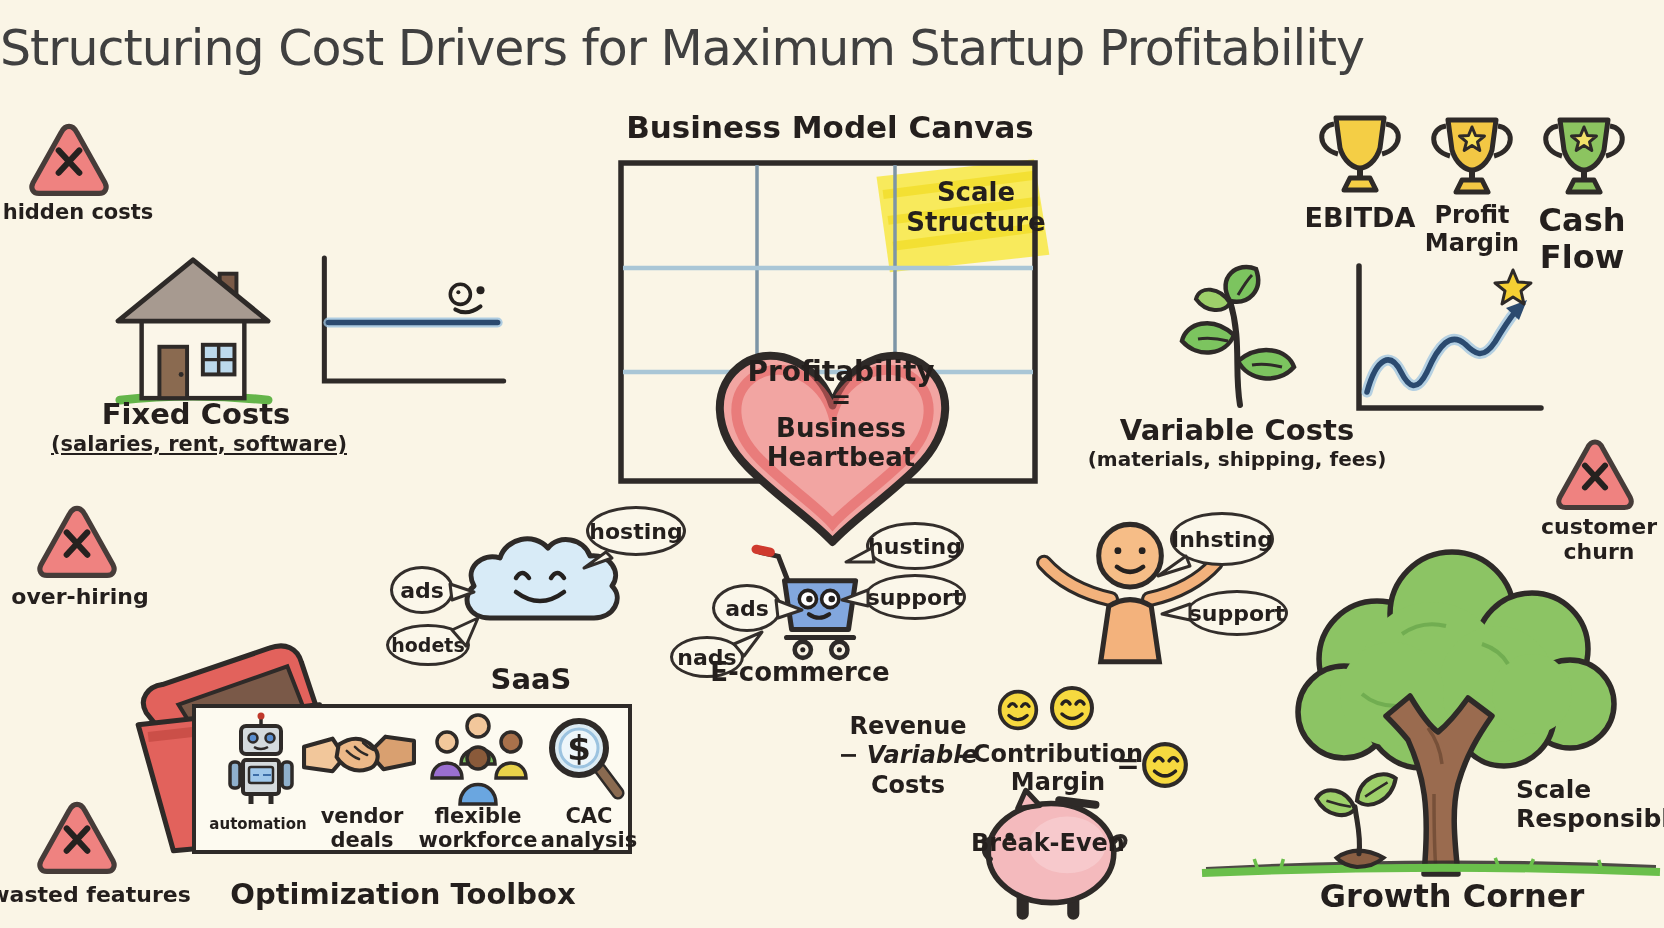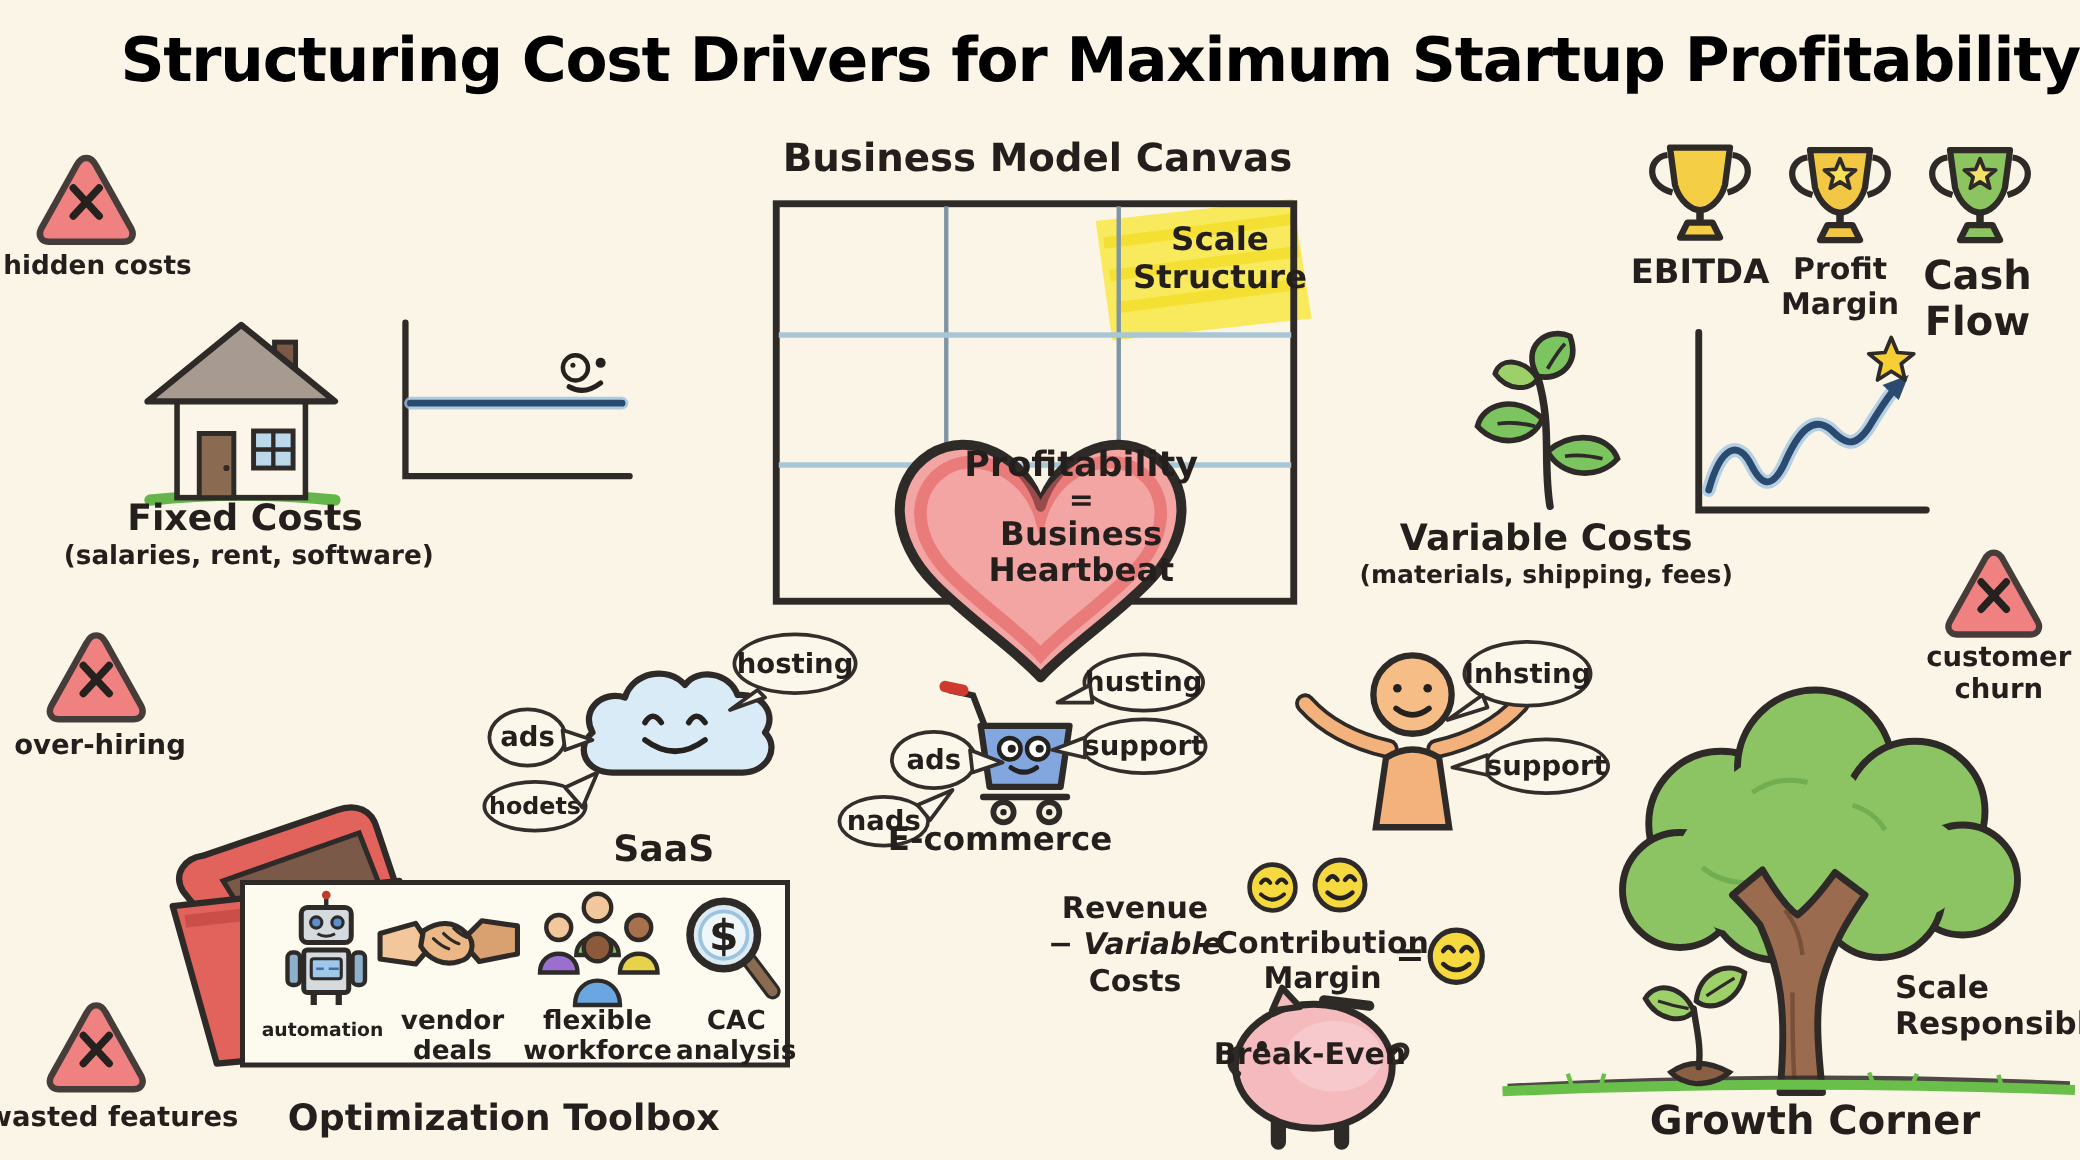--- a/index.html
+++ b/index.html
@@ -4,22 +4,22 @@
 <style>
   * { margin:0; padding:0; box-sizing:border-box; }
   html,body { width:1664px; height:928px; }
   body { font-family:"DejaVu Sans", sans-serif; background:#faf5e6; }
   #stage { position:relative; width:1664px; height:928px; background:#faf5e6; overflow:hidden; }
   svg.draw { position:absolute; overflow:visible; display:block; }
   .lbl { position:absolute; font-weight:bold; color:#241f1d; text-align:center;
          transform:translateX(-50%); white-space:nowrap; line-height:1.15; }
   .wrap { white-space:normal; }
   .left-align { text-align:left; transform:none; }
-  .title { position:absolute; left:0; top:20px; width:100%; text-align:right;
-           font-size:49px; font-weight:bold; letter-spacing:-1px; color:#000000; }
+  .title { position:absolute; left:0; top:20px; width:100%; text-align:left;
+           font-size:49px; font-weight:normal; letter-spacing:-1px; color:#404040; }
   .bubble { position:absolute; border:3px solid #332e2b; border-radius:50%;
             background:#fbf7ea; display:flex; align-items:center; justify-content:center;
             font-weight:bold; color:#241f1d; text-align:center; }
   .panel { position:absolute; background:#fdfaf0; border:4px solid #2e2a28; }
   .heart-text { position:absolute; text-align:center; color:#241f1d; font-weight:bold; }
   .heart-text div { line-height:1.12; }
 </style>
 </head>
 <body>
 
@@ -64,41 +64,41 @@
   <svg class="draw" style="left:316px; top:254px;" width="192" height="136" viewBox="0 0 190 135">
     <path d="M8 4 L8 126 L186 126" stroke="#2e2a28" stroke-width="5" fill="none" stroke-linecap="round"></path>
     <path d="M12 68 H180" stroke="#9cc3e0" stroke-width="10" stroke-linecap="round" opacity="0.8"></path>
     <path d="M12 68 H180" stroke="#2b4a6f" stroke-width="5.5" stroke-linecap="round"></path>
     <circle cx="143" cy="40" r="10" fill="none" stroke="#25211f" stroke-width="3.5"></circle>
     <circle cx="141" cy="38" r="2" fill="#25211f"></circle>
     <circle cx="163" cy="36" r="4" fill="#25211f"></circle>
     <path d="M138 55 Q150 62 163 52" stroke="#25211f" stroke-width="4" fill="none" stroke-linecap="round"></path>
   </svg>
   <div class="lbl" style="left:196px; top:398px; font-size:29px;">Fixed Costs</div>
-  <div class="lbl" style="left:199px; top:432px; font-size:21px;">(salaries, rent, software)</div>
+  <div class="lbl" style="left:199px; top:432px; font-size:21px;text-decoration:underline;">(salaries, rent, software)</div>
 
   <div class="lbl" style="left:830px; top:110px; font-size:31px;">Business Model Canvas</div>
   <svg class="draw" style="left:616px; top:158px;" width="424" height="330" viewBox="0 0 424 330">
     <g transform="rotate(-2 340 60)">
       <polygon points="262,16 420,4 432,100 272,112" fill="#f7e94c" opacity="0.9"></polygon>
       <path d="M268 34 L420 20 M272 60 L424 46 M276 86 L426 72" stroke="#f3de2a" stroke-width="9" opacity="0.8"></path>
     </g>
     <rect x="5" y="5" width="414" height="318" fill="none" stroke="#2e2a28" stroke-width="5.5"></rect>
     <path d="M141 7 V321" stroke="#7d95a6" stroke-width="3.5"></path>
     <path d="M279 7 V321" stroke="#7d95a6" stroke-width="3.5"></path>
     <path d="M7 110 H417" stroke="#a9c6d6" stroke-width="4.5"></path>
     <path d="M7 214 H417" stroke="#a9c6d6" stroke-width="4.5"></path>
   </svg>
   <div class="lbl wrap" style="left:976px; top:178px; width:150px; font-size:26px;">Scale Structure</div>
 
   <svg class="draw" style="left:690px; top:312px;" width="286" height="238" viewBox="0 0 285 235">
     <path d="M142 92 C130 52, 86 30, 54 50 C20 72, 22 118, 58 154 C88 184, 122 206, 142 228 C162 206, 196 184, 226 154 C262 118, 264 72, 230 50 C198 30, 154 52, 142 92 Z" fill="#f2a5a2" stroke="#2e2a28" stroke-width="8" stroke-linejoin="round"></path>
     <path d="M142 100 C132 66, 94 46, 66 62 C38 80, 40 116, 70 146 C96 172, 126 192, 142 210 C158 192, 188 172, 214 146 C244 116, 246 80, 218 62 C190 46, 152 66, 142 100 Z" fill="none" stroke="#e26160" stroke-width="10" opacity="0.6"></path>
   </svg>
-  <div class="heart-text" style="left:750px; top:356px; width:230px;">
+  <div class="heart-text" style="left:726px; top:356px; width:230px;">
     <div style="font-size:28px;">Profitability</div>
     <div style="font-size:24px;">=</div>
     <div style="font-size:26px;">Business</div>
     <div style="font-size:26px;">Heartbeat</div>
   </div>
 
   <svg class="draw" style="left:1314px; top:110px;" width="92" height="88" viewBox="0 0 92 88">
     <path d="M20 14 C4 16, 2 38, 24 44" fill="none" stroke="#2e2a28" stroke-width="5"></path>
     <path d="M72 14 C88 16, 90 38, 68 44" fill="none" stroke="#2e2a28" stroke-width="5"></path>
     <path d="M22 8 H70 L66 38 C62 52, 52 58, 46 58 C40 58, 30 52, 26 38 Z" fill="#f4ce45" stroke="#2e2a28" stroke-width="5" stroke-linejoin="round"></path>

